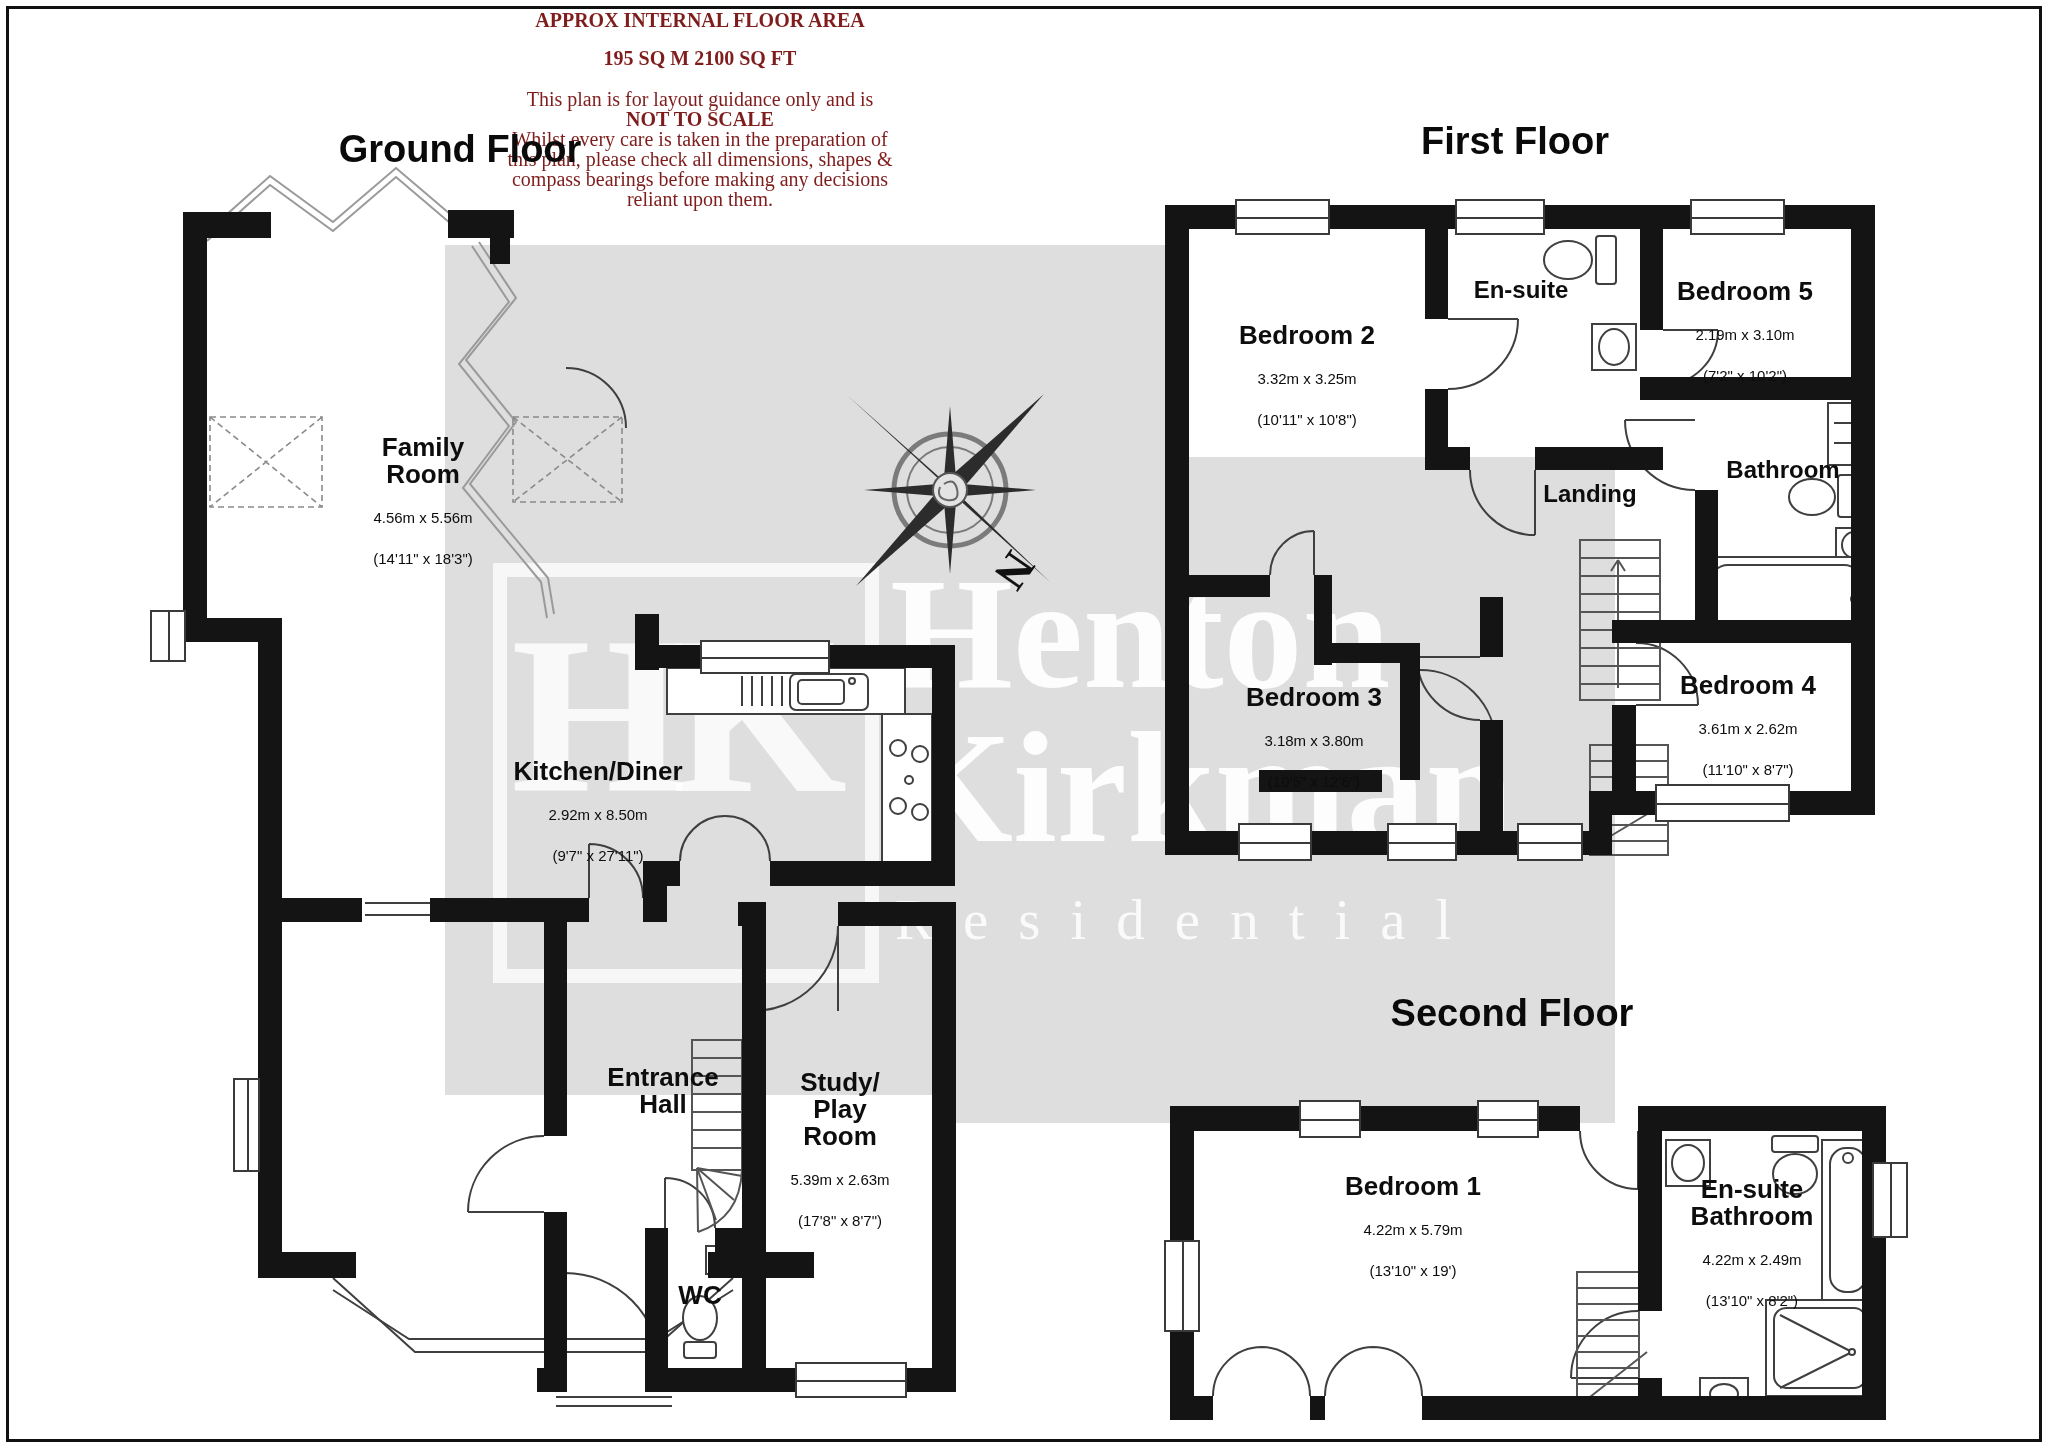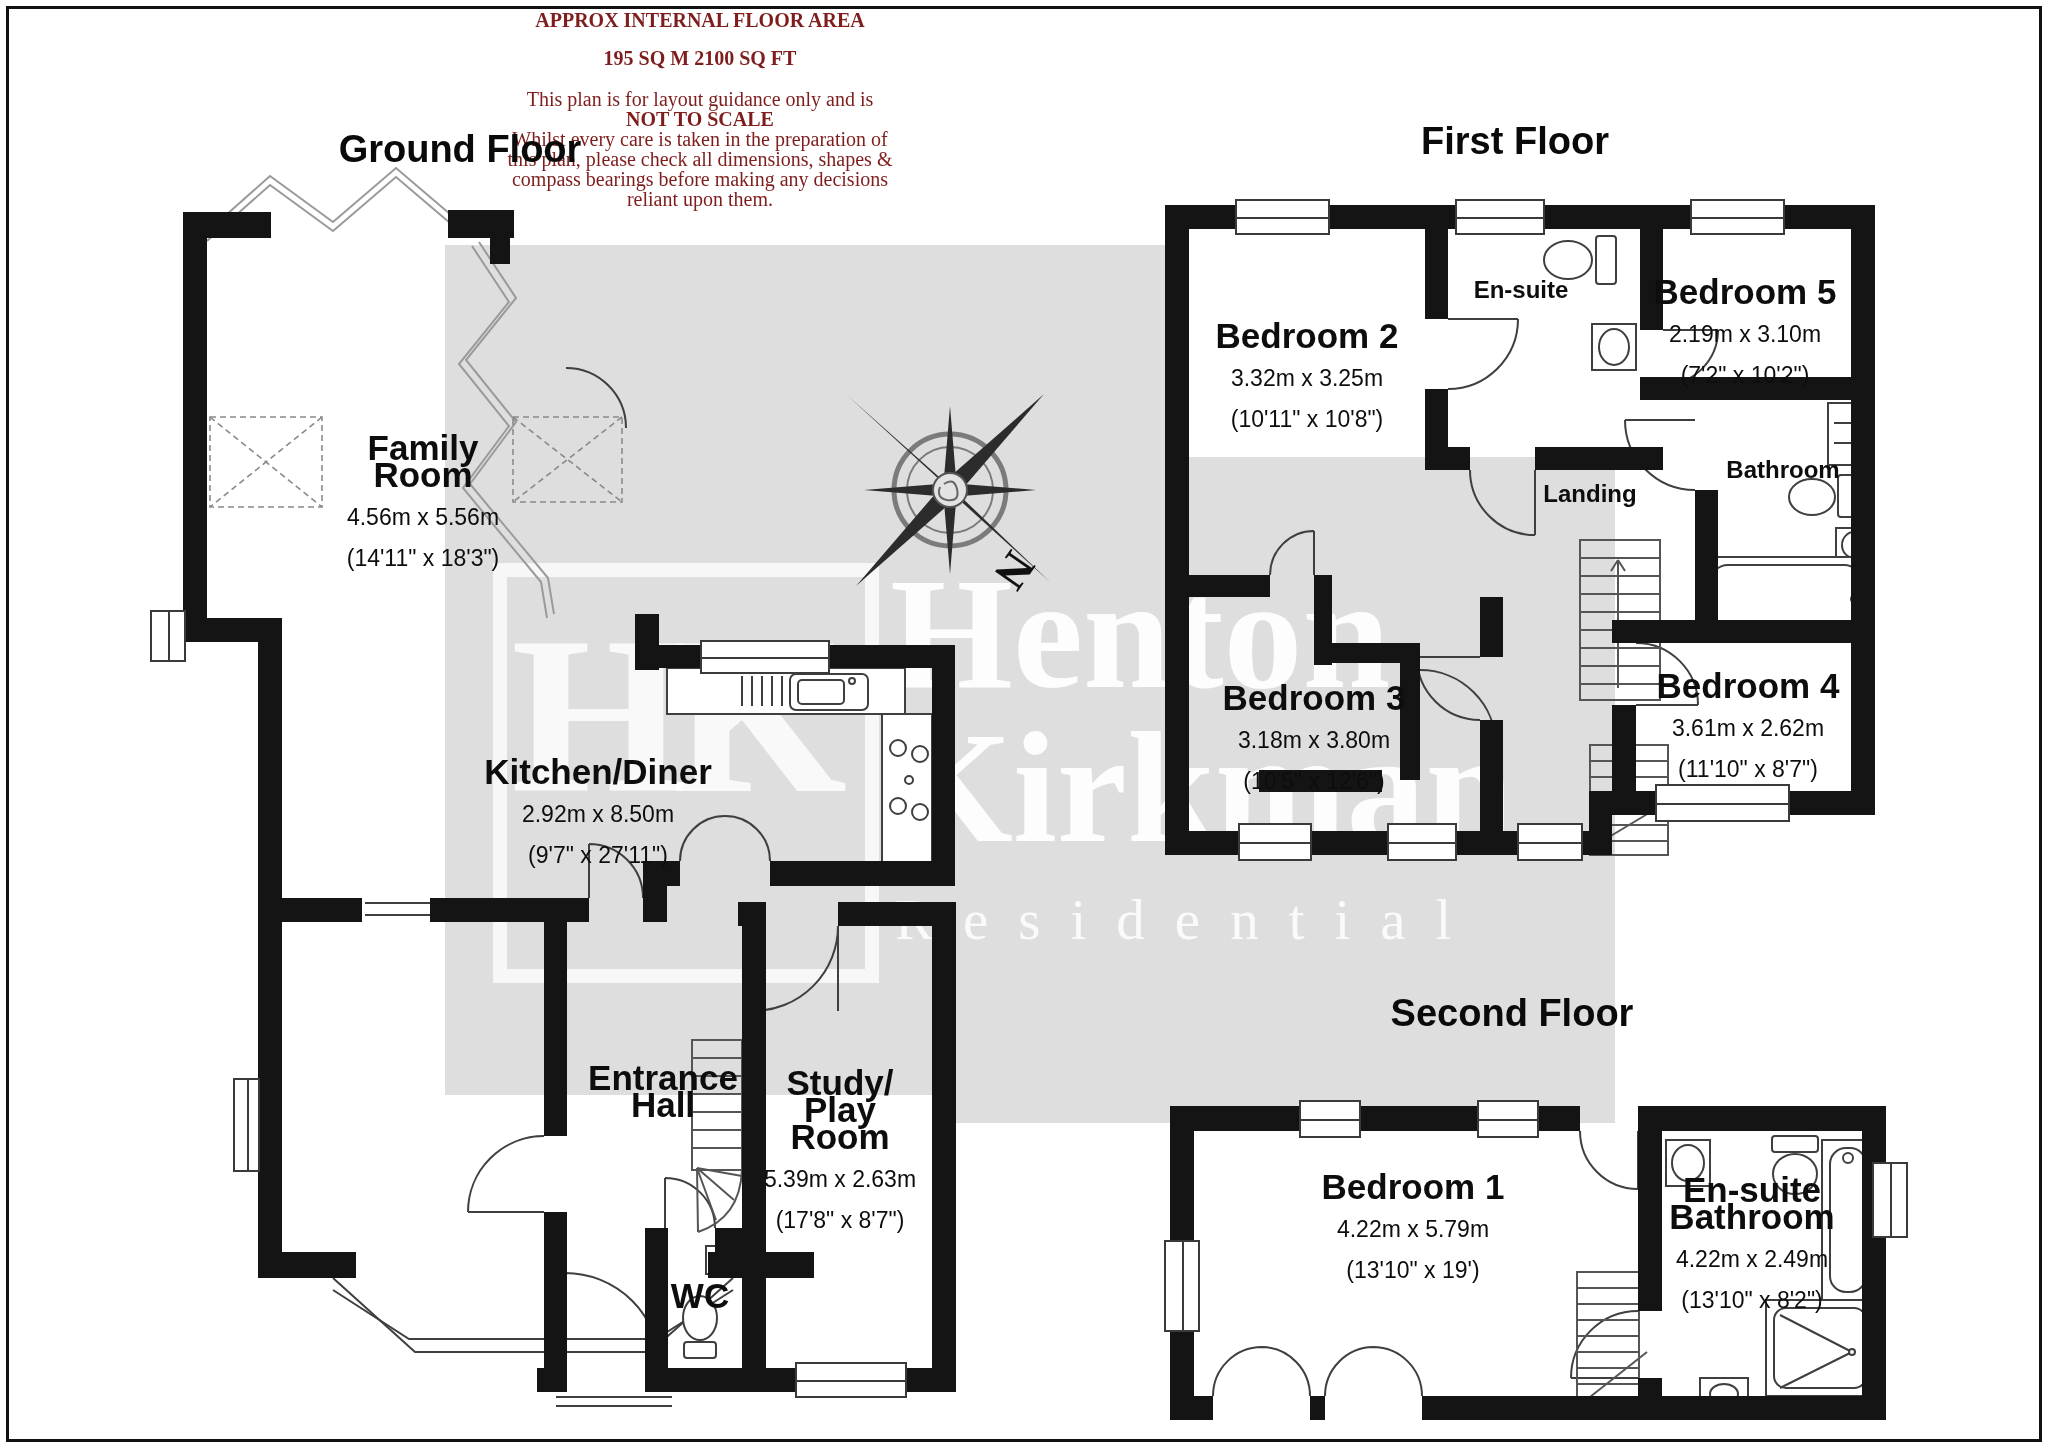--- a/index.html
+++ b/index.html
@@ -20,22 +20,22 @@
   
   #lines{position:absolute;left:0;top:0;z-index:3;}
   
   .wall{position:absolute;background:#141414;z-index:4;}
   
   .win{position:absolute;background:#fff;border:2px solid #3a3a3a;box-sizing:border-box;z-index:5;}
   .win::before{content:"";position:absolute;left:0;right:0;top:50%;border-top:2px solid #3a3a3a;}
   .win.v::before{left:50%;top:0;bottom:0;right:auto;border-top:none;border-left:2px solid #3a3a3a;}
   
   .lbl{position:absolute;z-index:6;transform:translateX(-50%);text-align:center;color:#0d0d0d;white-space:pre-line;}
-  .nm{display:block;font-weight:bold;font-size:35px;line-height:27px;}
-  .dm{display:block;font-size:23px;line-height:23px;}
+  .nm{display:block;font-weight:bold;font-size:26px;line-height:27px;}
+  .dm{display:block;font-size:15px;line-height:23px;}
   .title{position:absolute;z-index:6;transform:translateX(-50%);font-weight:bold;font-size:38px;color:#0a0a0a;}
   
   #hdr{position:absolute;left:700px;top:10px;transform:translateX(-50%);width:820px;text-align:center;
        font-family:"Liberation Serif",serif;color:#7f1d1d;z-index:6;font-size:20px;line-height:20px;}
   .h-b{font-weight:bold;}
   .h-gap1{margin-bottom:18px;}
   .h-gap2{margin-bottom:21px;}
   #north{position:absolute;left:998px;top:544px;z-index:3;font-family:"Liberation Serif",serif;
          font-weight:bold;font-size:46px;transform:rotate(125deg);color:#111;}
 </style>

